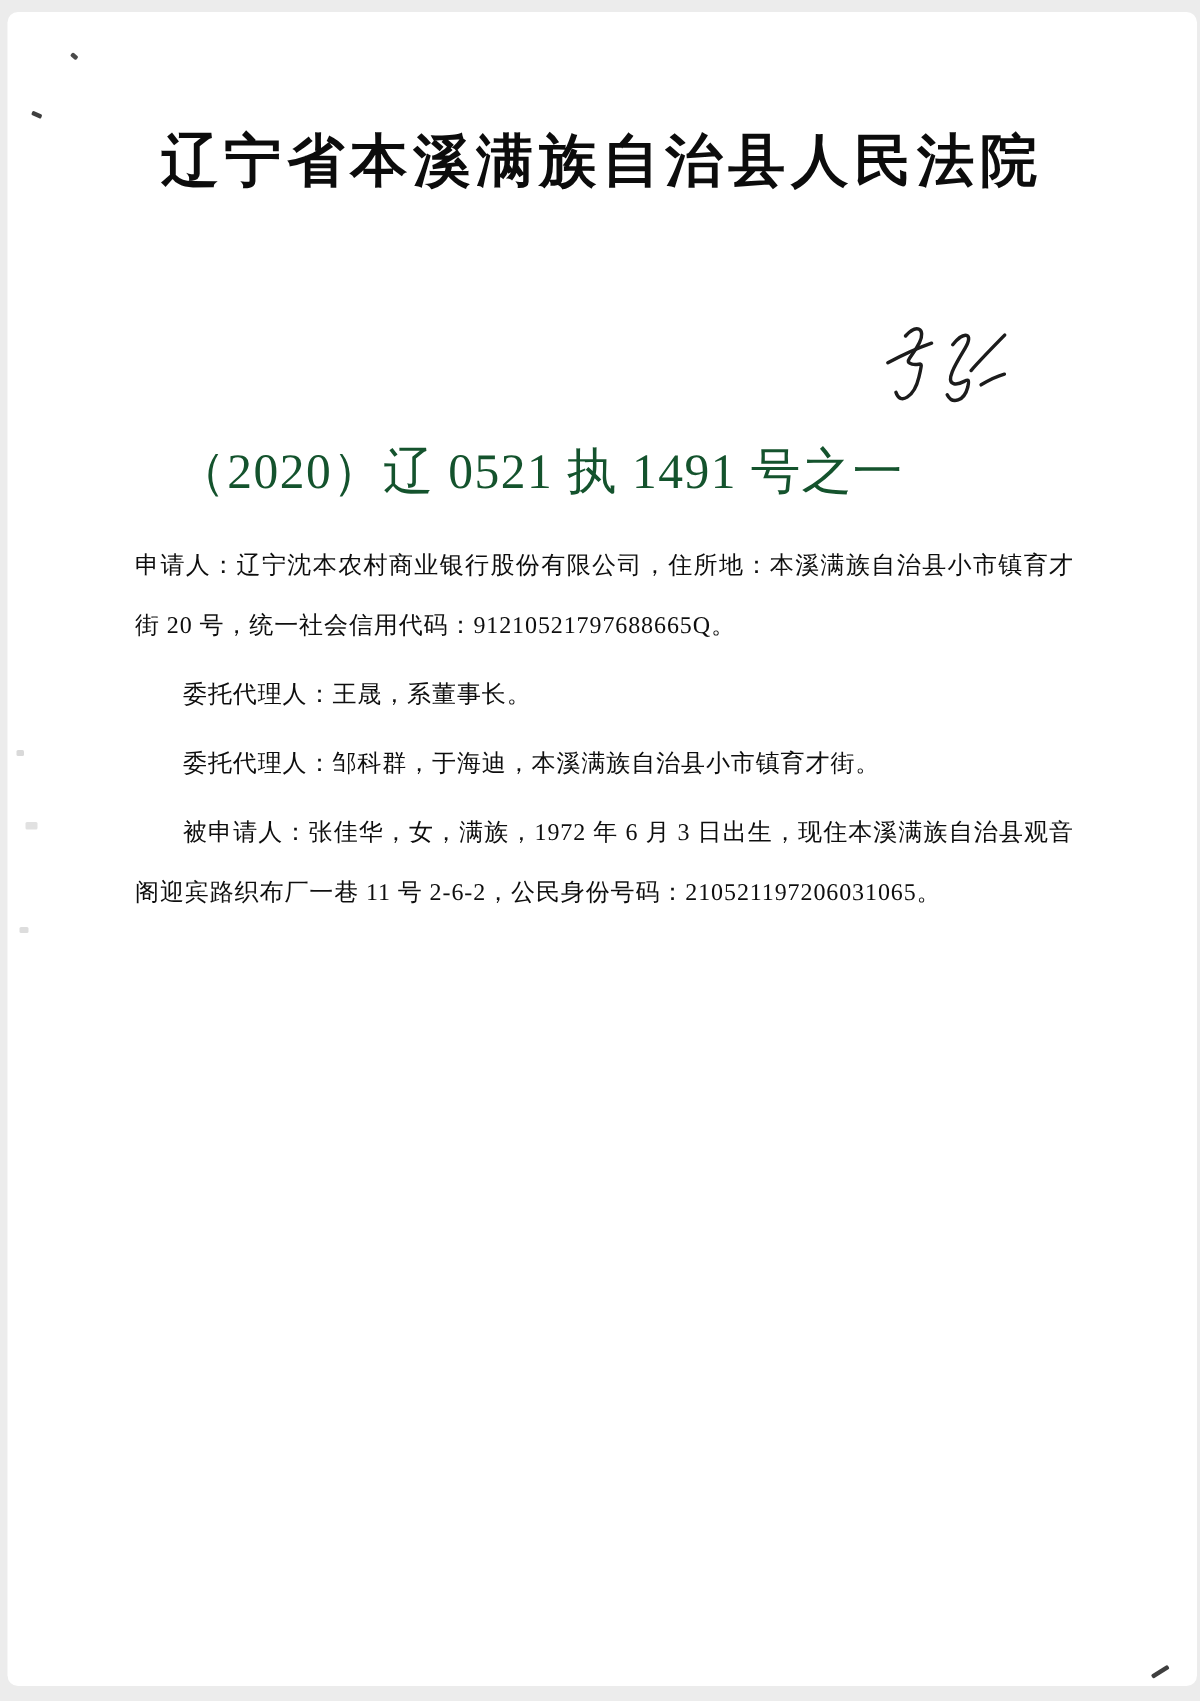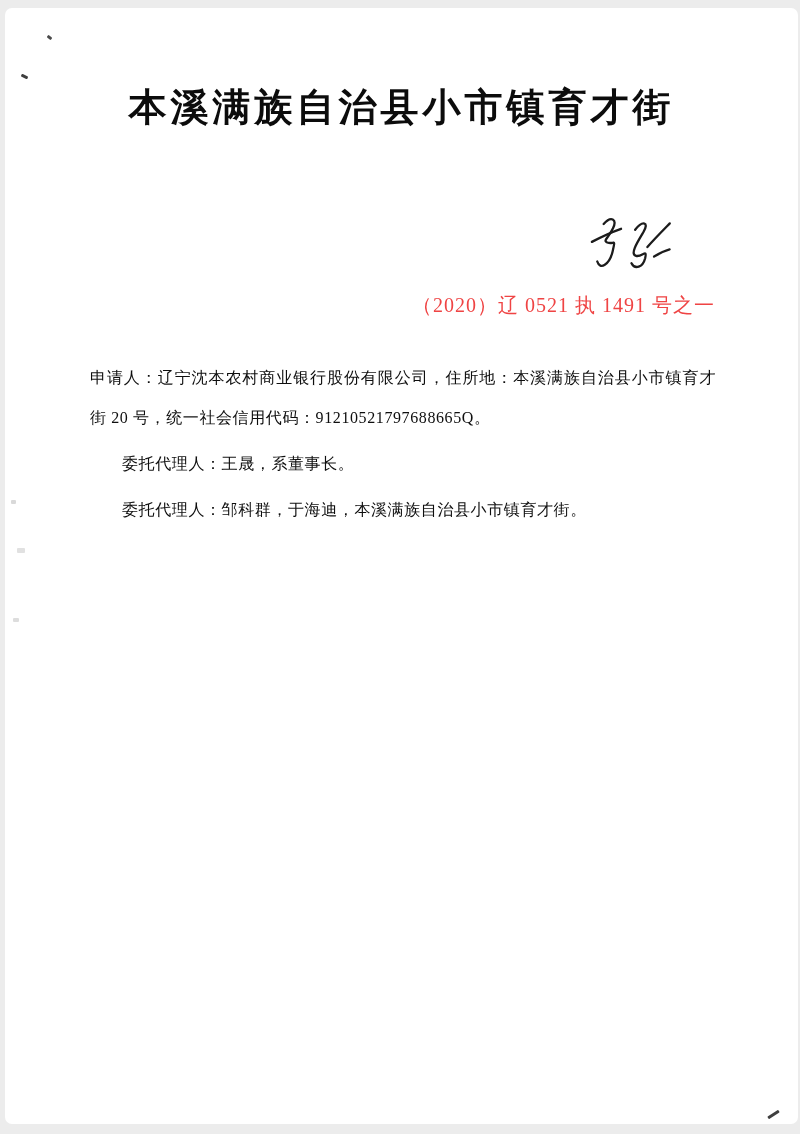--- a/index.html
+++ b/index.html
@@ -44,24 +44,24 @@
     font-weight: bold;
     letter-spacing: 7px;
     color: #0c0c0c;
     white-space: nowrap;
   }
   .case-number {
     position: absolute;
     top: 284px;
     left: 0;
     right: 83px;
-    text-align: right;
-    font-size: 20px;
+    text-align: center;
+    font-size: 33px;
     letter-spacing: 1px;
-    color: #ef4444;
+    color: #14532d;
     white-space: nowrap;
   }
   .doc-body {
     position: absolute;
     top: 350px;
     left: 85px;
     width: 626px;
     font-size: 16px;
     color: #0e0e0e;
   }
@@ -97,32 +97,33 @@
 
 <div class="page">
 
   <div class="speckle s1"></div>
   <div class="speckle s2"></div>
   <div class="speckle s3"></div>
   <div class="speckle s4"></div>
   <div class="speckle s5"></div>
   <div class="speckle s6"></div>
 
-  <h1 class="court-name">本溪满族自治县小市镇育才街</h1>
+  <h1 class="court-name">辽宁省本溪满族自治县人民法院</h1>
 
 
   <svg class="signature-svg" viewBox="0 0 100 72" fill="none" stroke="#1c1c1c" stroke-width="2.3" stroke-linecap="round" stroke-linejoin="round">
     <path d="M22,16 C30,8 36,12 31,21 C26,30 19,33 25,35 C31,37 33,31 29,44 C25,57 15,62 13,53"></path>
     <path d="M9,33 C18,29 28,25 39,22"></path>
     <path d="M53,24 C61,15 68,17 61,27 C54,37 46,48 52,50 C58,52 64,43 61,53 C58,62 50,64 47,57"></path>
     <path d="M64,42 C71,35 79,28 88,20"></path>
     <path d="M70,52 C76,49 81,47 86,46"></path>
   </svg>
 
   <div class="case-number">（2020）辽 0521 执 1491 号之一</div>
 
   <div class="doc-body" id="doc-body">
       <p class="para">申请人：辽宁沈本农村商业银行股份有限公司，住所地：本溪满族自治县小市镇育才街 20 号，统一社会信用代码：91210521797688665Q。</p>
       <p class="para indent">委托代理人：王晟，系董事长。</p>
       <p class="para indent">委托代理人：邹科群，于海迪，本溪满族自治县小市镇育才街。</p>
+      <p class="para indent">被申请人：张佳华，女，满族，1972 年 6 月 3 日出生，现住本溪满族自治县观音阁迎宾路织布厂一巷 11 号 2-6-2，公民身份号码：210521197206031065。</p>
     </div>
 
 </div>
 
 </body></html>

